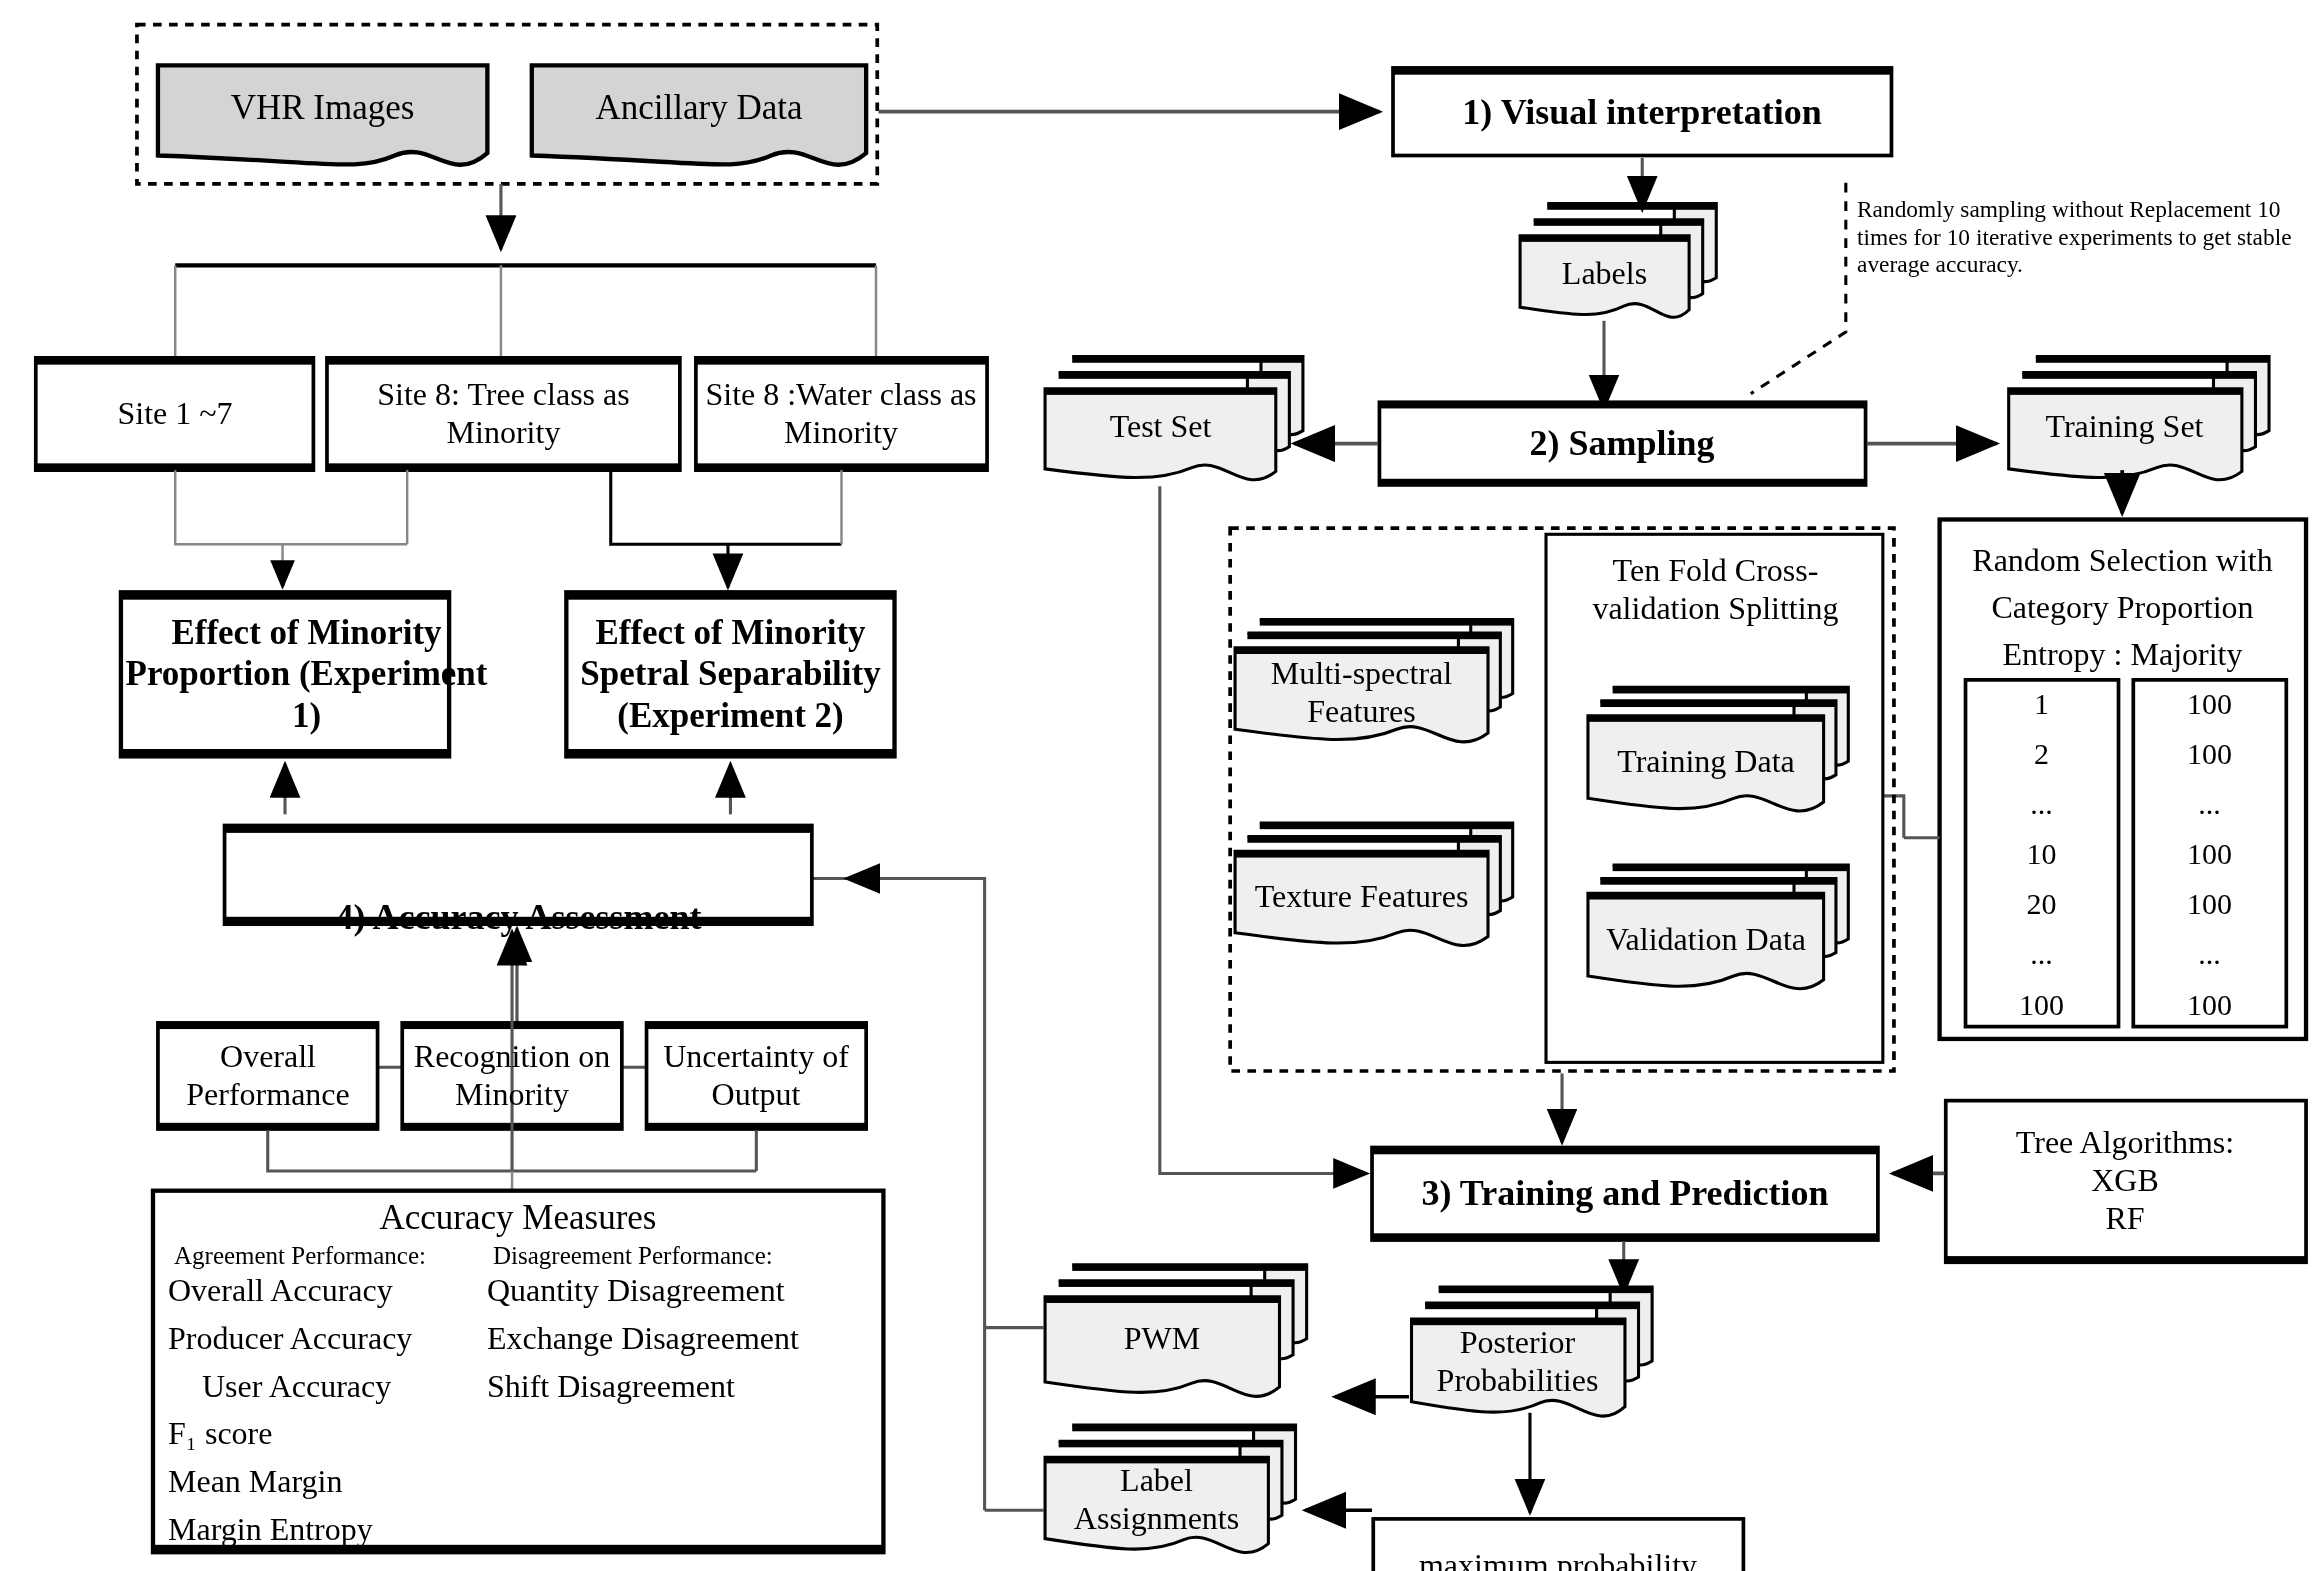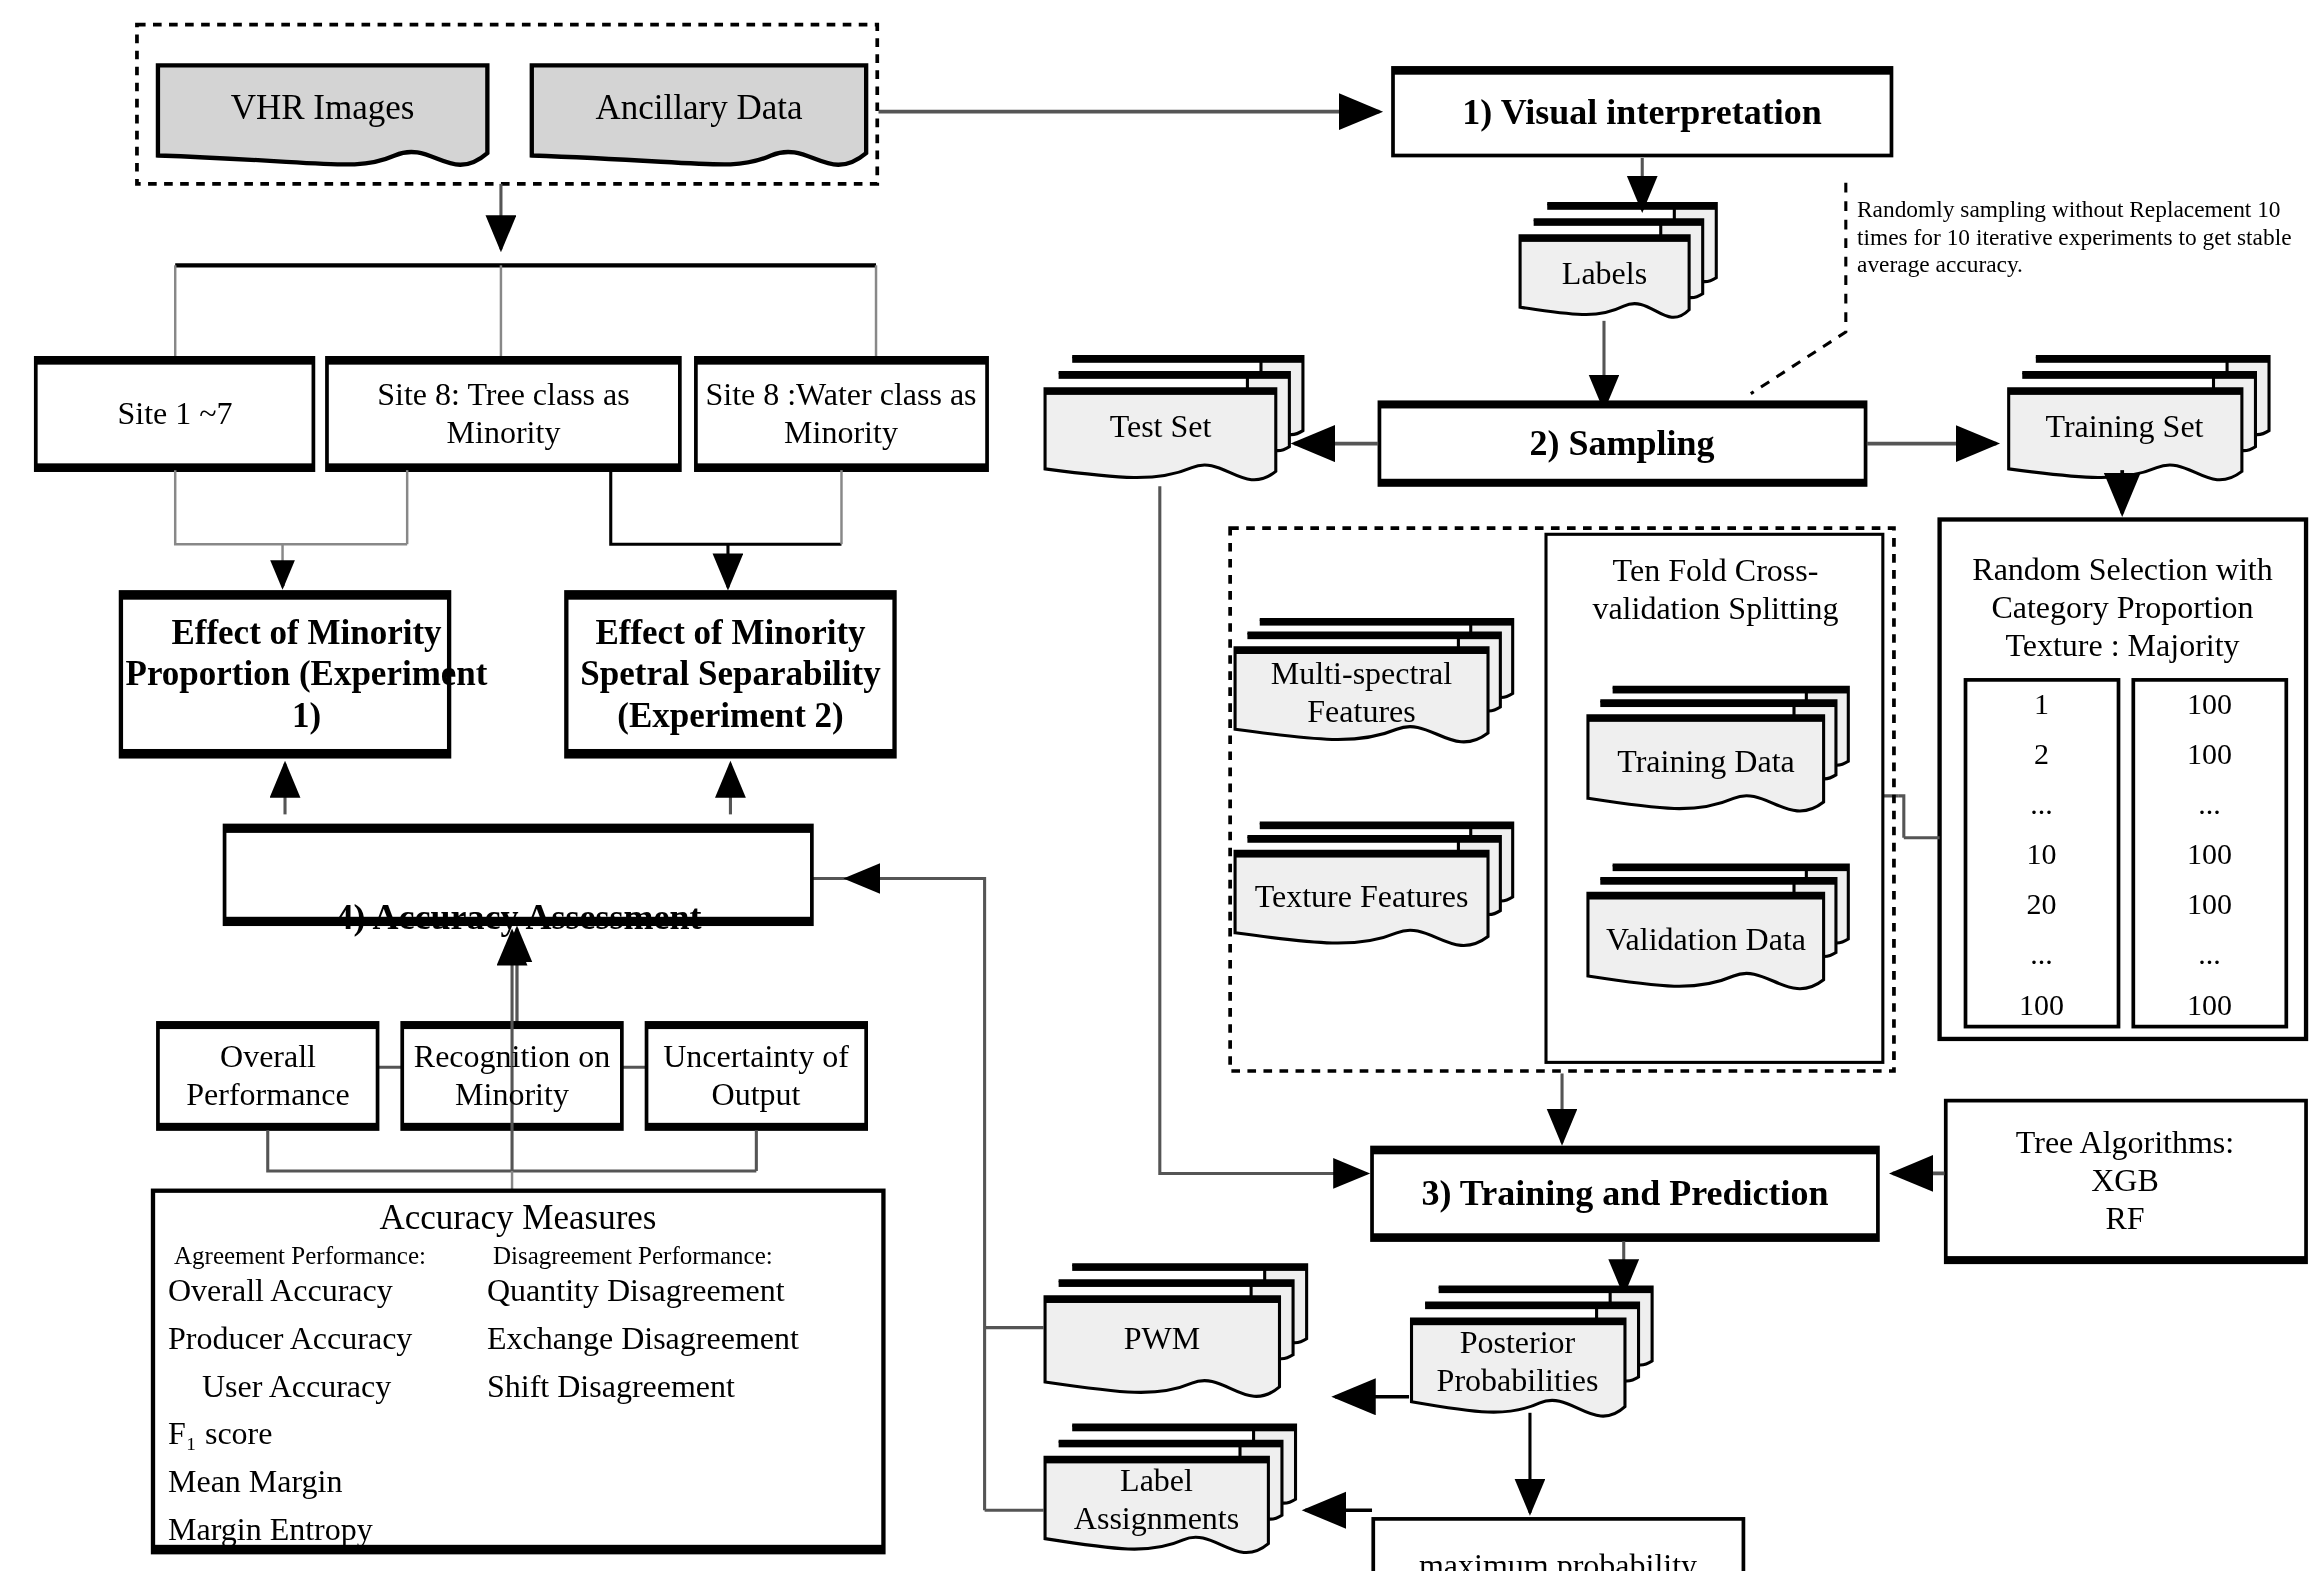--- a/index.html
+++ b/index.html
@@ -283,24 +283,24 @@
 <div class="lbl f52" style="left:1520px;top:249px;width:169px;height:49px;">Labels</div>
 
 <div class="lbl f38 left" style="left:1857px;top:196px;width:450px;height:117px;align-items:flex-start;">Randomly sampling without Replacement 10 times for 10 iterative experiments to get stable average accuracy.</div>
 
 <div class="lbl f58 bold" style="left:1379px;top:402px;width:486px;height:83px;">2) Sampling</div>
 
 <div class="lbl f52" style="left:1045px;top:402px;width:231px;height:49px;">Test Set</div>
 
 <div class="lbl f52" style="left:2008px;top:402px;width:233px;height:49px;">Training Set</div>
 
-<div class="lbl f52 col" style="left:1943px;top:543px;width:359px;height:130px;">
+<div class="lbl f52 col" style="left:1943px;top:543px;width:359px;height:130px;gap:9px;">
   <div>Random Selection with</div>
   <div>Category Proportion</div>
-  <div>Texture : Majority</div>
+  <div>Entropy : Majority</div>
 </div>
 
 <div class="lbl f48 col" style="left:1965px;top:686px;width:153px;height:336px;justify-content:space-between;">
   <div>1</div>
   <div>2</div>
   <div>...</div>
   <div>10</div>
   <div>20</div>
   <div>...</div>
   <div>100</div>

